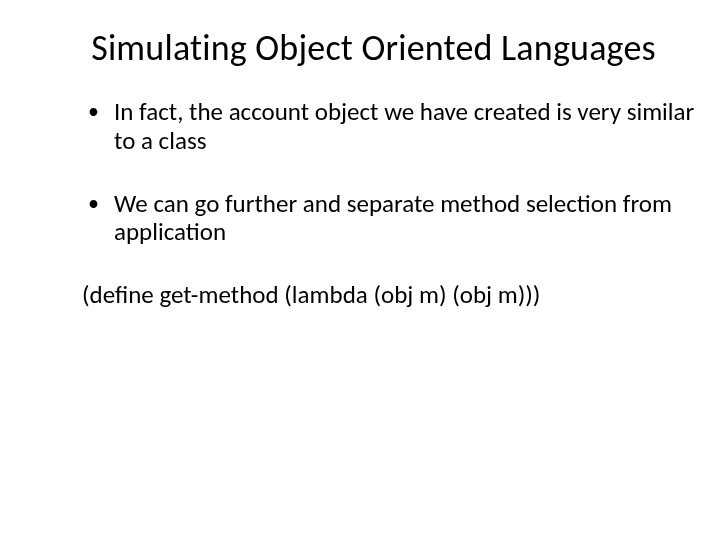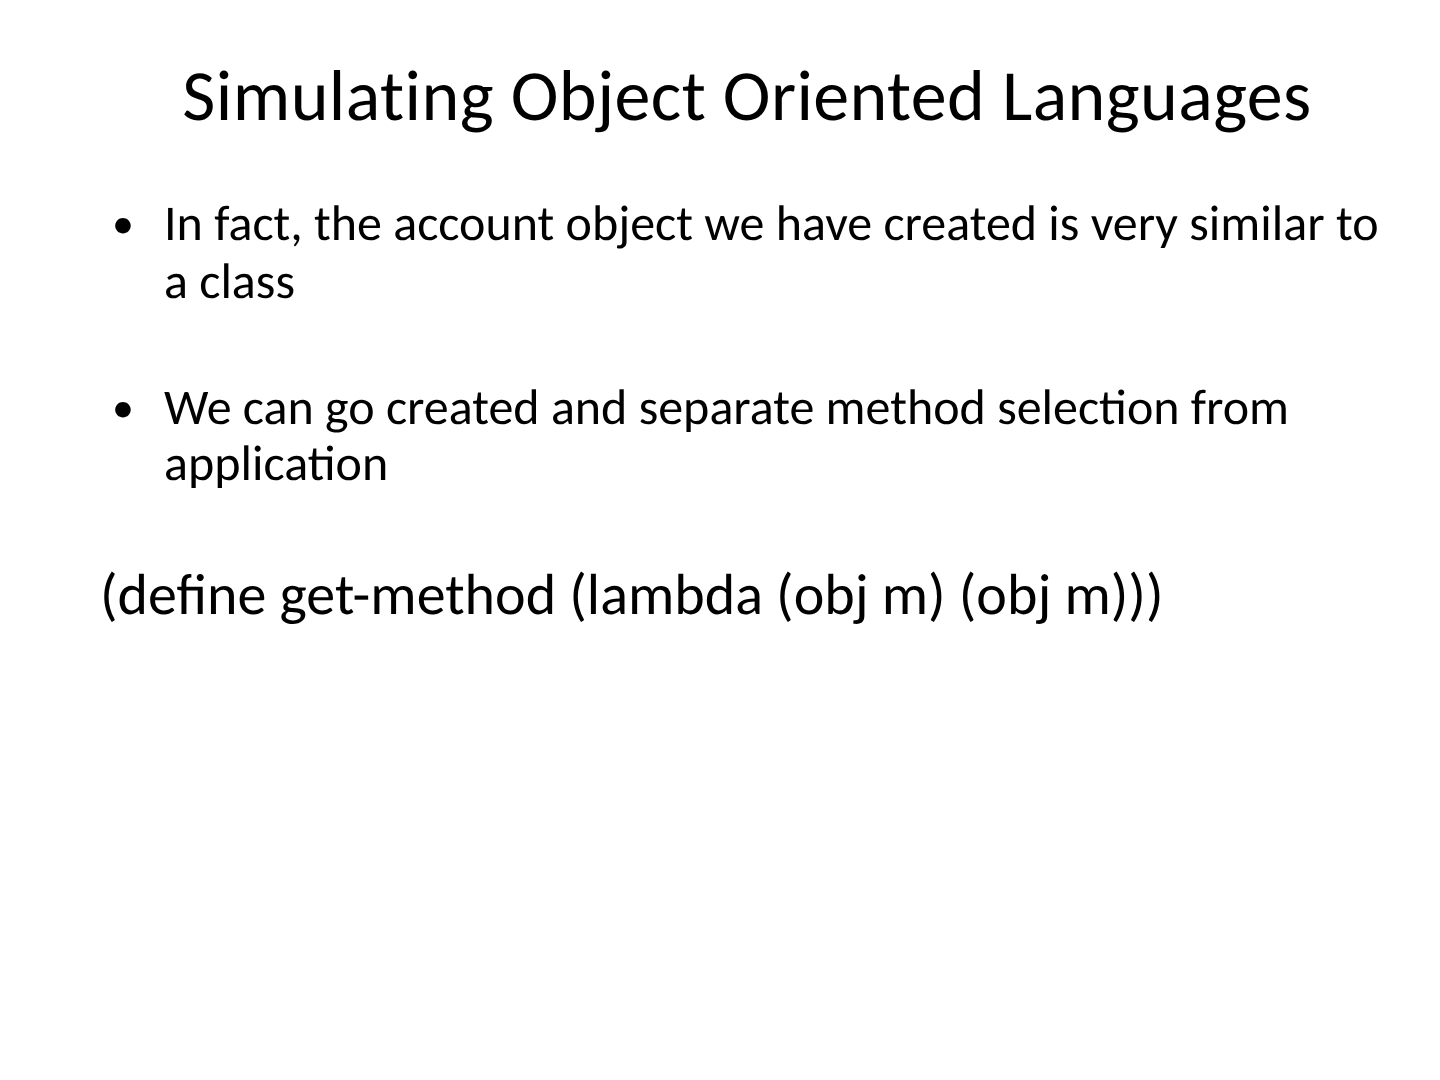--- a/index.html
+++ b/index.html
@@ -20,57 +20,58 @@
   .title {
     font-size: 36px;
     font-weight: 400;
     text-align: center;
     margin: 8px 0 28px 0;
     letter-spacing: 0.2px;
   }
   .body {
     font-size: 25px;
     line-height: 1.15;
+    margin-left: 32px;
   }
   ul.bullets {
     list-style: none;
     margin: 0;
     padding: 0;
   }
   ul.bullets > li {
     position: relative;
     padding-left: 32px;
     margin-bottom: 34px;
   }
   ul.bullets > li::before {
     content: "•";
     position: absolute;
     left: 6px;
     top: 0;
     font-size: 22px;
     line-height: 1.25;
   }
   .codeblock {
-    font-size: 29px;
+    font-size: 25px;
     line-height: 1.15;
     padding-left: 0;
   }
   .codeblock div {
     margin: 0;
   }
 </style>
 </head>
 <body>
 
 <div class="slide">
   <h1 class="title">Simulating Object Oriented Languages</h1>
 
   <div class="body">
     <ul class="bullets">
       <li>In fact, the account object we have created is very similar to a class</li>
-      <li>We can go created and separate method selection from application</li>
+      <li>We can go further and separate method selection from application</li>
     </ul>
 
     <div class="codeblock">
       <div>(define get-method (lambda (obj m) (obj m)))</div>
     </div>
   </div>
 </div>
 
 </body></html>

